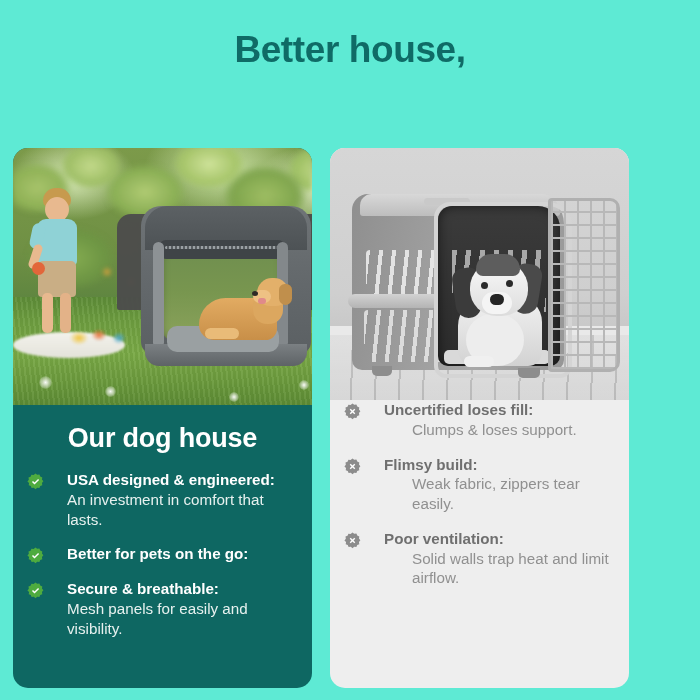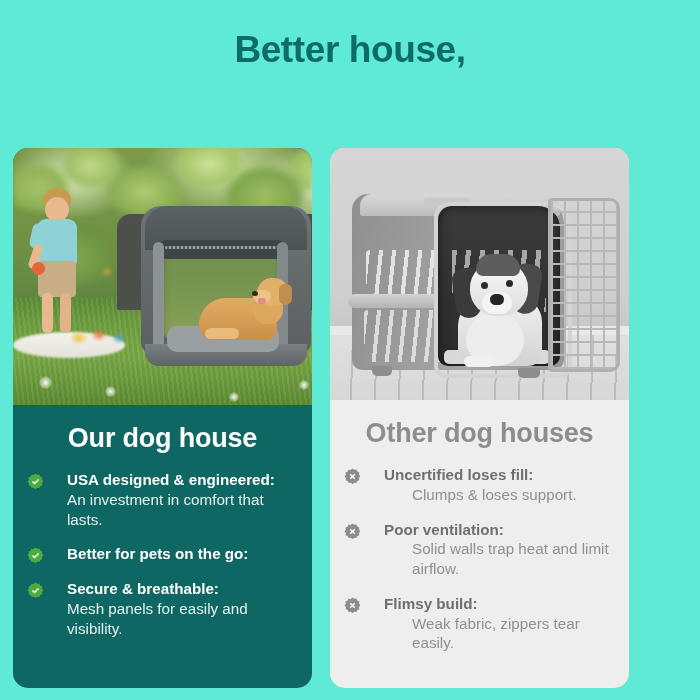--- a/index.html
+++ b/index.html
@@ -430,21 +430,20 @@
             <div class="paw"></div>
           </div>
 
           <div class="door"></div>
           <div class="foot-l"></div>
           <div class="foot-r"></div>
         </div>
       </div>
 
       <div class="content">
-        <div class="card-title">Other dog houses</div>
 
         <div class="bullets">
 
           <div class="bullet">
             <span class="badge">
               <svg viewBox="0 0 24 24" aria-hidden="true">
                 <path fill="#8c8c8c" d="M12 0.6l2.4 2.0 3.1-.5 1.2 2.9 2.9 1.2-.5 3.1 2.0 2.4-2.0 2.4.5 3.1-2.9 1.2-1.2 2.9-3.1-.5-2.4 2.0-2.4-2.0-3.1.5-1.2-2.9-2.9-1.2.5-3.1L.6 12l2.0-2.4-.5-3.1 2.9-1.2 1.2-2.9 3.1.5z"></path>
                 <path fill="#ffffff" d="M15.9 9.5l-1.4-1.4-2.5 2.5-2.5-2.5-1.4 1.4 2.5 2.5-2.5 2.5 1.4 1.4 2.5-2.5 2.5 2.5 1.4-1.4-2.5-2.5z"></path>
               </svg>
             </span>
@@ -455,35 +454,35 @@
           </div>
 
           <div class="bullet">
             <span class="badge">
               <svg viewBox="0 0 24 24" aria-hidden="true">
                 <path fill="#8c8c8c" d="M12 0.6l2.4 2.0 3.1-.5 1.2 2.9 2.9 1.2-.5 3.1 2.0 2.4-2.0 2.4.5 3.1-2.9 1.2-1.2 2.9-3.1-.5-2.4 2.0-2.4-2.0-3.1.5-1.2-2.9-2.9-1.2.5-3.1L.6 12l2.0-2.4-.5-3.1 2.9-1.2 1.2-2.9 3.1.5z"></path>
                 <path fill="#ffffff" d="M15.9 9.5l-1.4-1.4-2.5 2.5-2.5-2.5-1.4 1.4 2.5 2.5-2.5 2.5 1.4 1.4 2.5-2.5 2.5 2.5 1.4-1.4-2.5-2.5z"></path>
               </svg>
             </span>
             <span class="b-text">
+              <span class="b-title">Flimsy build:</span>
+              <span class="b-desc">Weak fabric, zippers tear easily.</span>
+            </span>
+          </div>
+
+          <div class="bullet">
+            <span class="badge">
+              <svg viewBox="0 0 24 24" aria-hidden="true">
+                <path fill="#8c8c8c" d="M12 0.6l2.4 2.0 3.1-.5 1.2 2.9 2.9 1.2-.5 3.1 2.0 2.4-2.0 2.4.5 3.1-2.9 1.2-1.2 2.9-3.1-.5-2.4 2.0-2.4-2.0-3.1.5-1.2-2.9-2.9-1.2.5-3.1L.6 12l2.0-2.4-.5-3.1 2.9-1.2 1.2-2.9 3.1.5z"></path>
+                <path fill="#ffffff" d="M15.9 9.5l-1.4-1.4-2.5 2.5-2.5-2.5-1.4 1.4 2.5 2.5-2.5 2.5 1.4 1.4 2.5-2.5 2.5 2.5 1.4-1.4-2.5-2.5z"></path>
+              </svg>
+            </span>
+            <span class="b-text">
               <span class="b-title">Poor ventilation:</span>
               <span class="b-desc">Solid walls trap heat and limit airflow.</span>
-            </span>
-          </div>
-
-          <div class="bullet">
-            <span class="badge">
-              <svg viewBox="0 0 24 24" aria-hidden="true">
-                <path fill="#8c8c8c" d="M12 0.6l2.4 2.0 3.1-.5 1.2 2.9 2.9 1.2-.5 3.1 2.0 2.4-2.0 2.4.5 3.1-2.9 1.2-1.2 2.9-3.1-.5-2.4 2.0-2.4-2.0-3.1.5-1.2-2.9-2.9-1.2.5-3.1L.6 12l2.0-2.4-.5-3.1 2.9-1.2 1.2-2.9 3.1.5z"></path>
-                <path fill="#ffffff" d="M15.9 9.5l-1.4-1.4-2.5 2.5-2.5-2.5-1.4 1.4 2.5 2.5-2.5 2.5 1.4 1.4 2.5-2.5 2.5 2.5 1.4-1.4-2.5-2.5z"></path>
-              </svg>
-            </span>
-            <span class="b-text">
-              <span class="b-title">Flimsy build:</span>
-              <span class="b-desc">Weak fabric, zippers tear easily.</span>
             </span>
           </div>
 
         </div>
       </div>
     </div>
 
   </div>
 </div>
 

